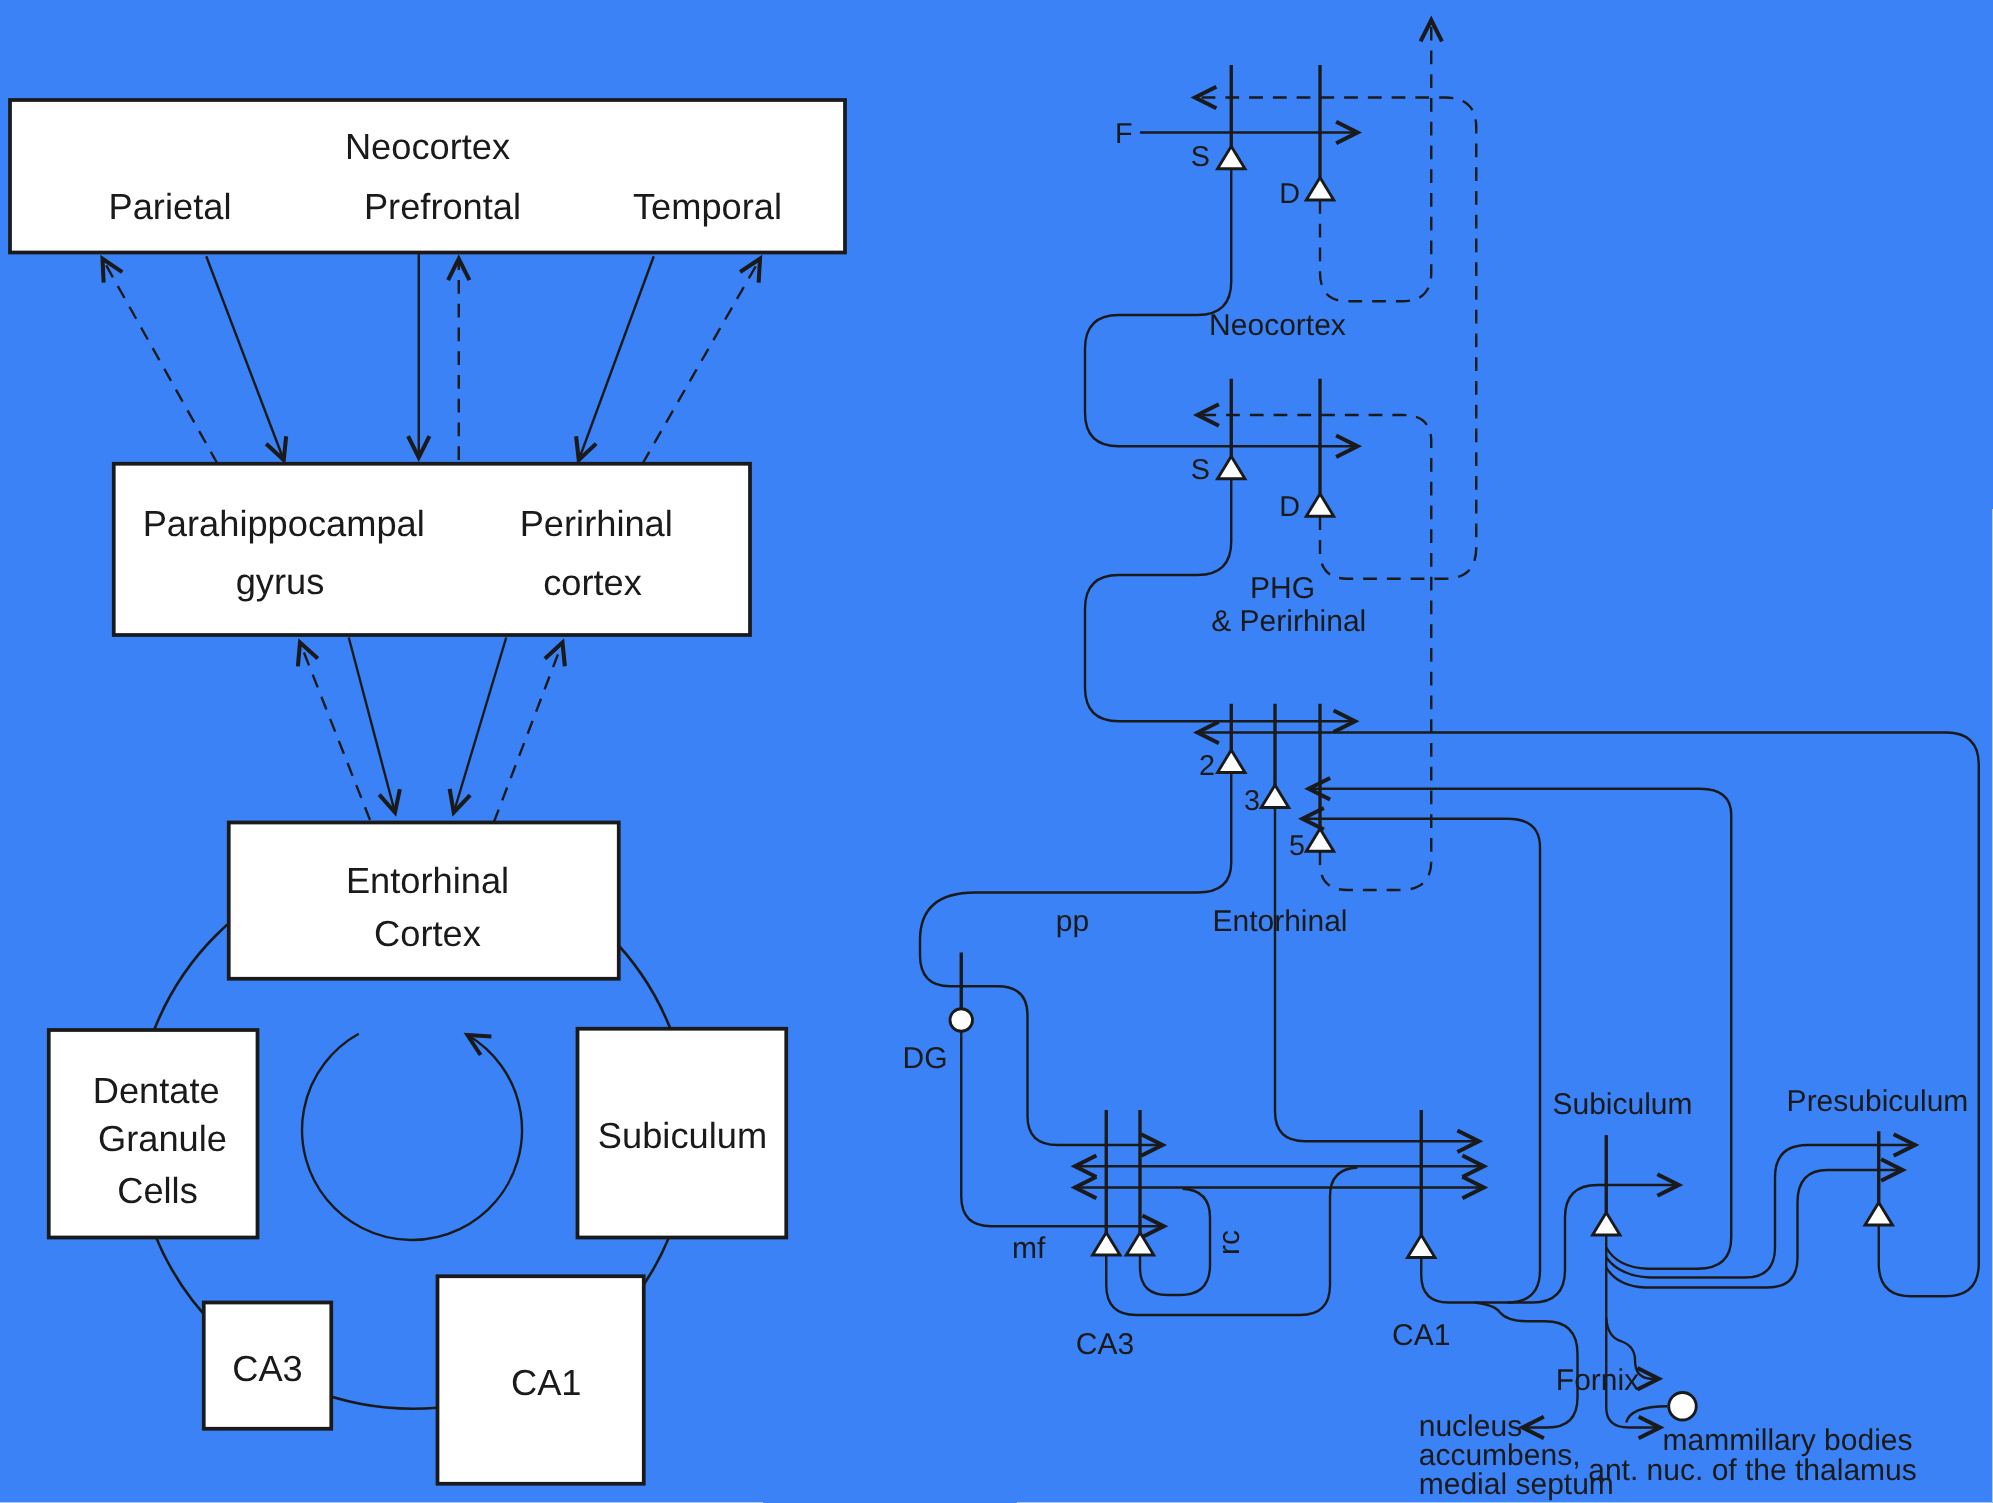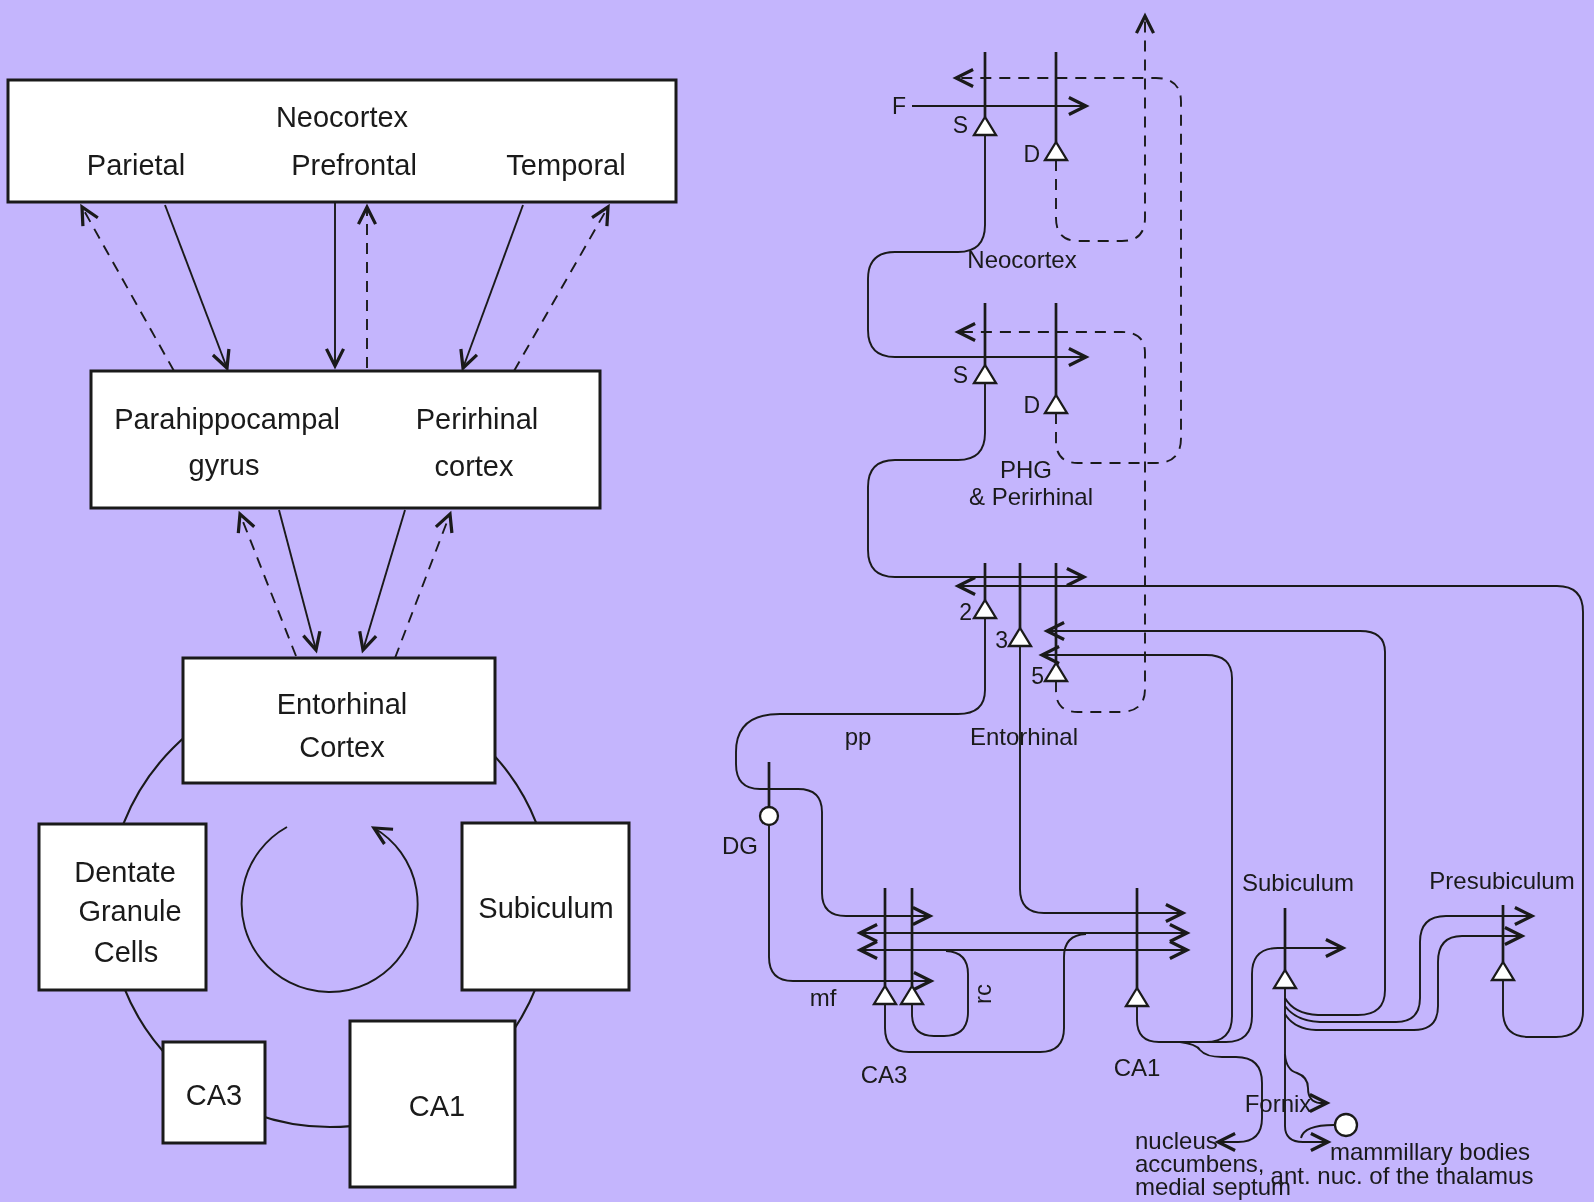--- a/index.html
+++ b/index.html
@@ -1,16 +1,16 @@
 <!DOCTYPE html>
 <html><head>
 <meta charset="utf-8">
 <style>
   html,body{margin:0;padding:0;background:#fff;}
-  .stage{width:1594px;height:1202px;position:relative;background:#c4b5fd;overflow:hidden;}
+  .stage{width:1594px;height:1202px;position:relative;background:#3b82f6;overflow:hidden;}
   svg{display:block;font-family:"Liberation Sans","DejaVu Sans",sans-serif;}
   .box{fill:#ffffff;stroke:#1a1a1a;stroke-width:3;}
   .ln{fill:none;stroke:#1a1a1a;stroke-width:1.9;}
   .lnL{fill:none;stroke:#1a1a1a;stroke-width:2.1;}
   .dash{stroke-dasharray:11 8;}
   .dend{fill:none;stroke:#1a1a1a;stroke-width:2.7;}
   .soma{fill:#ffffff;stroke:#1a1a1a;stroke-width:2.3;}
   .t-big{font-size:29px;fill:#1a1a1a;}
   .t-sm{font-size:24px;fill:#1a1a1a;}
   .t-tag{font-size:23px;fill:#1a1a1a;}

